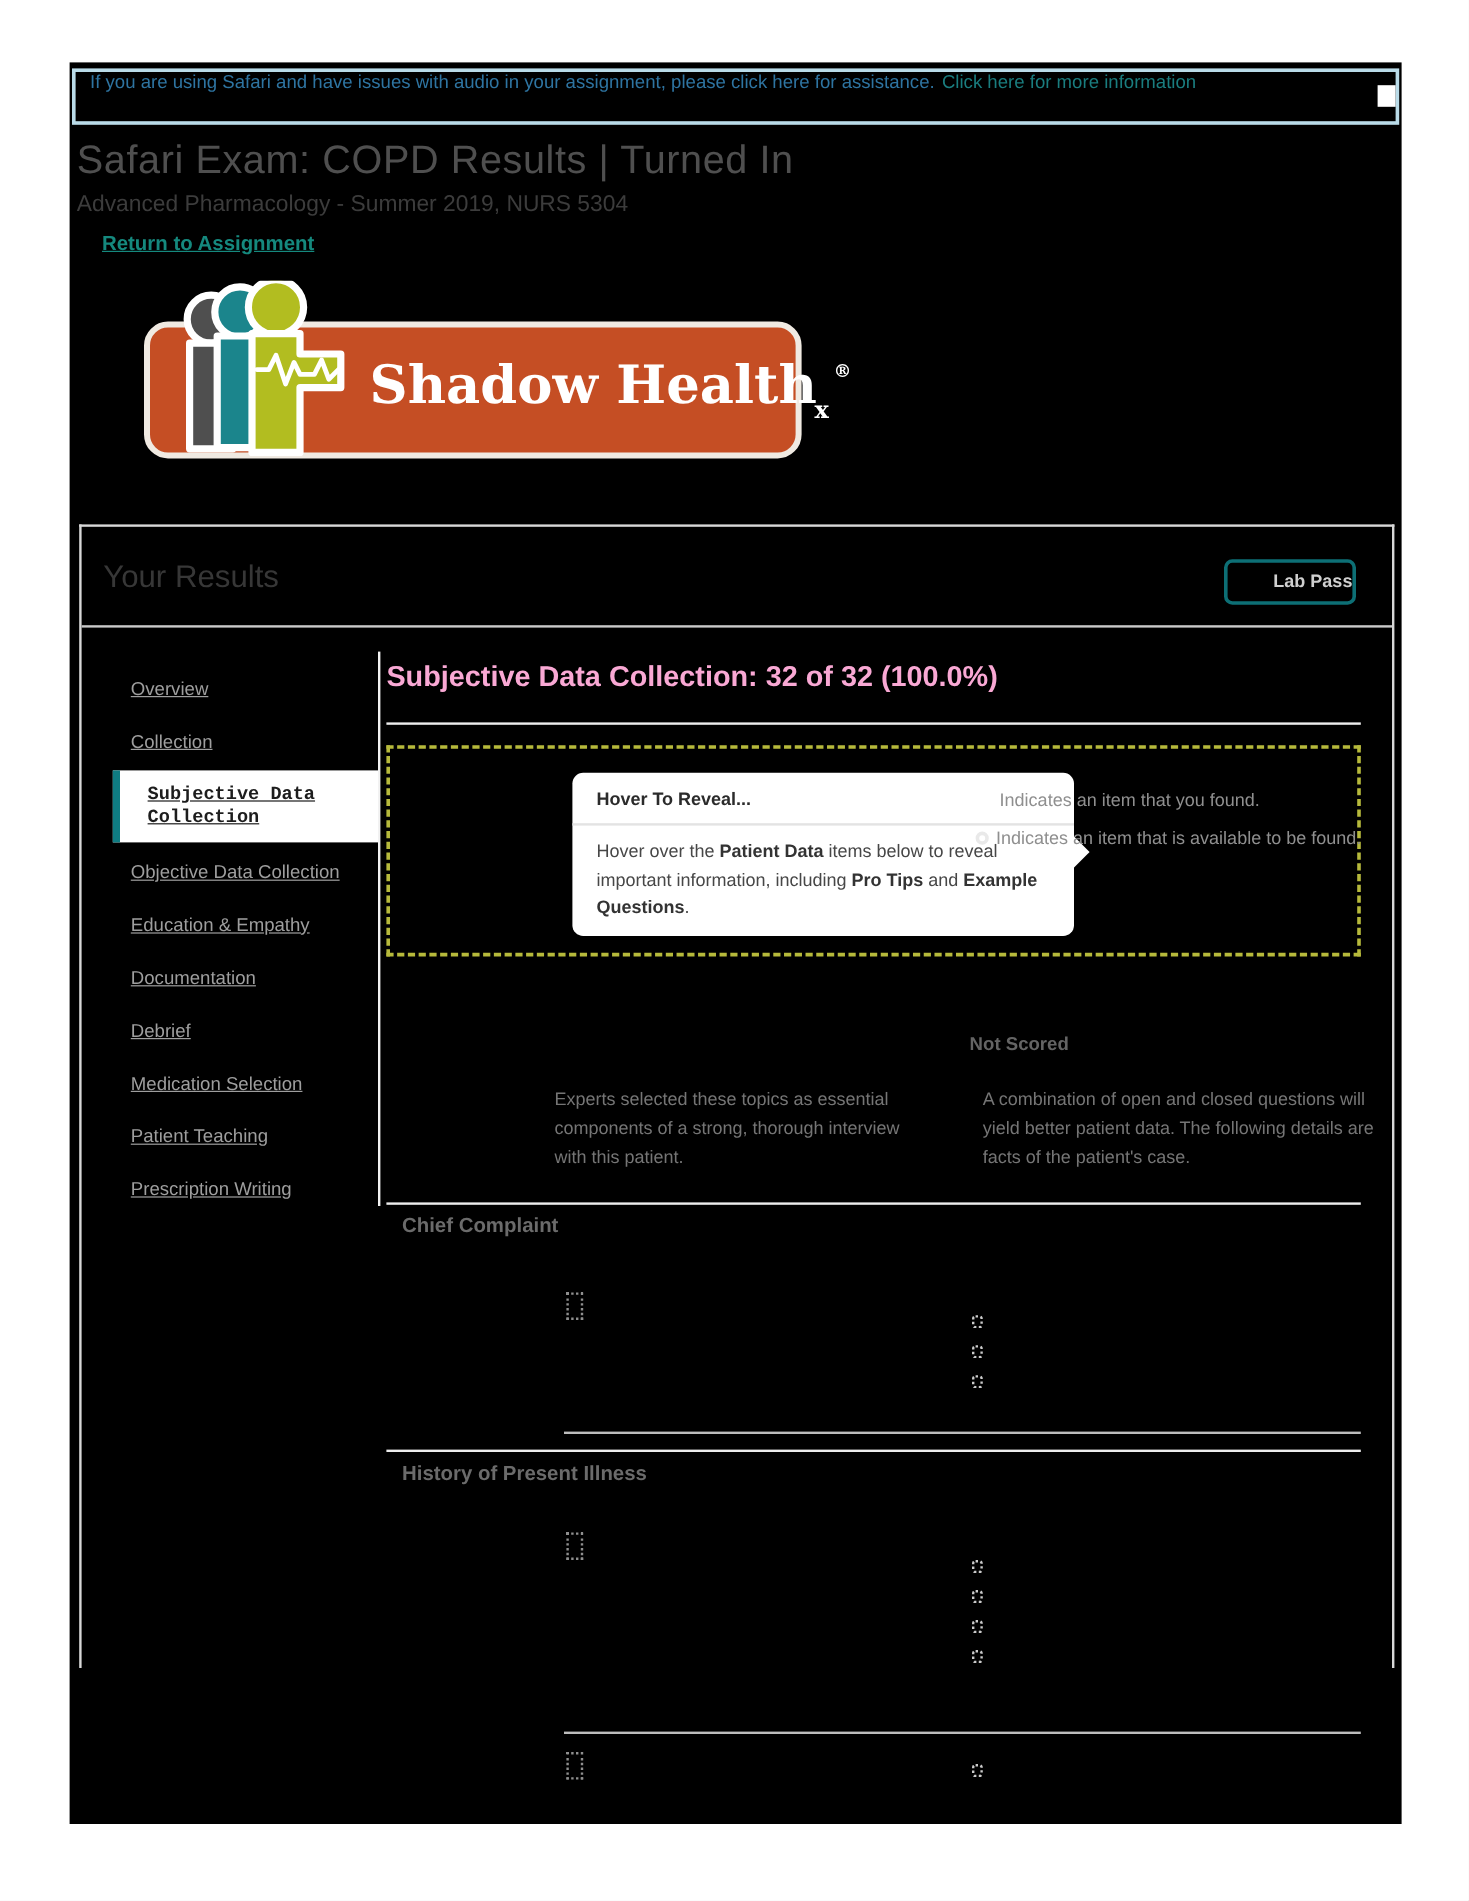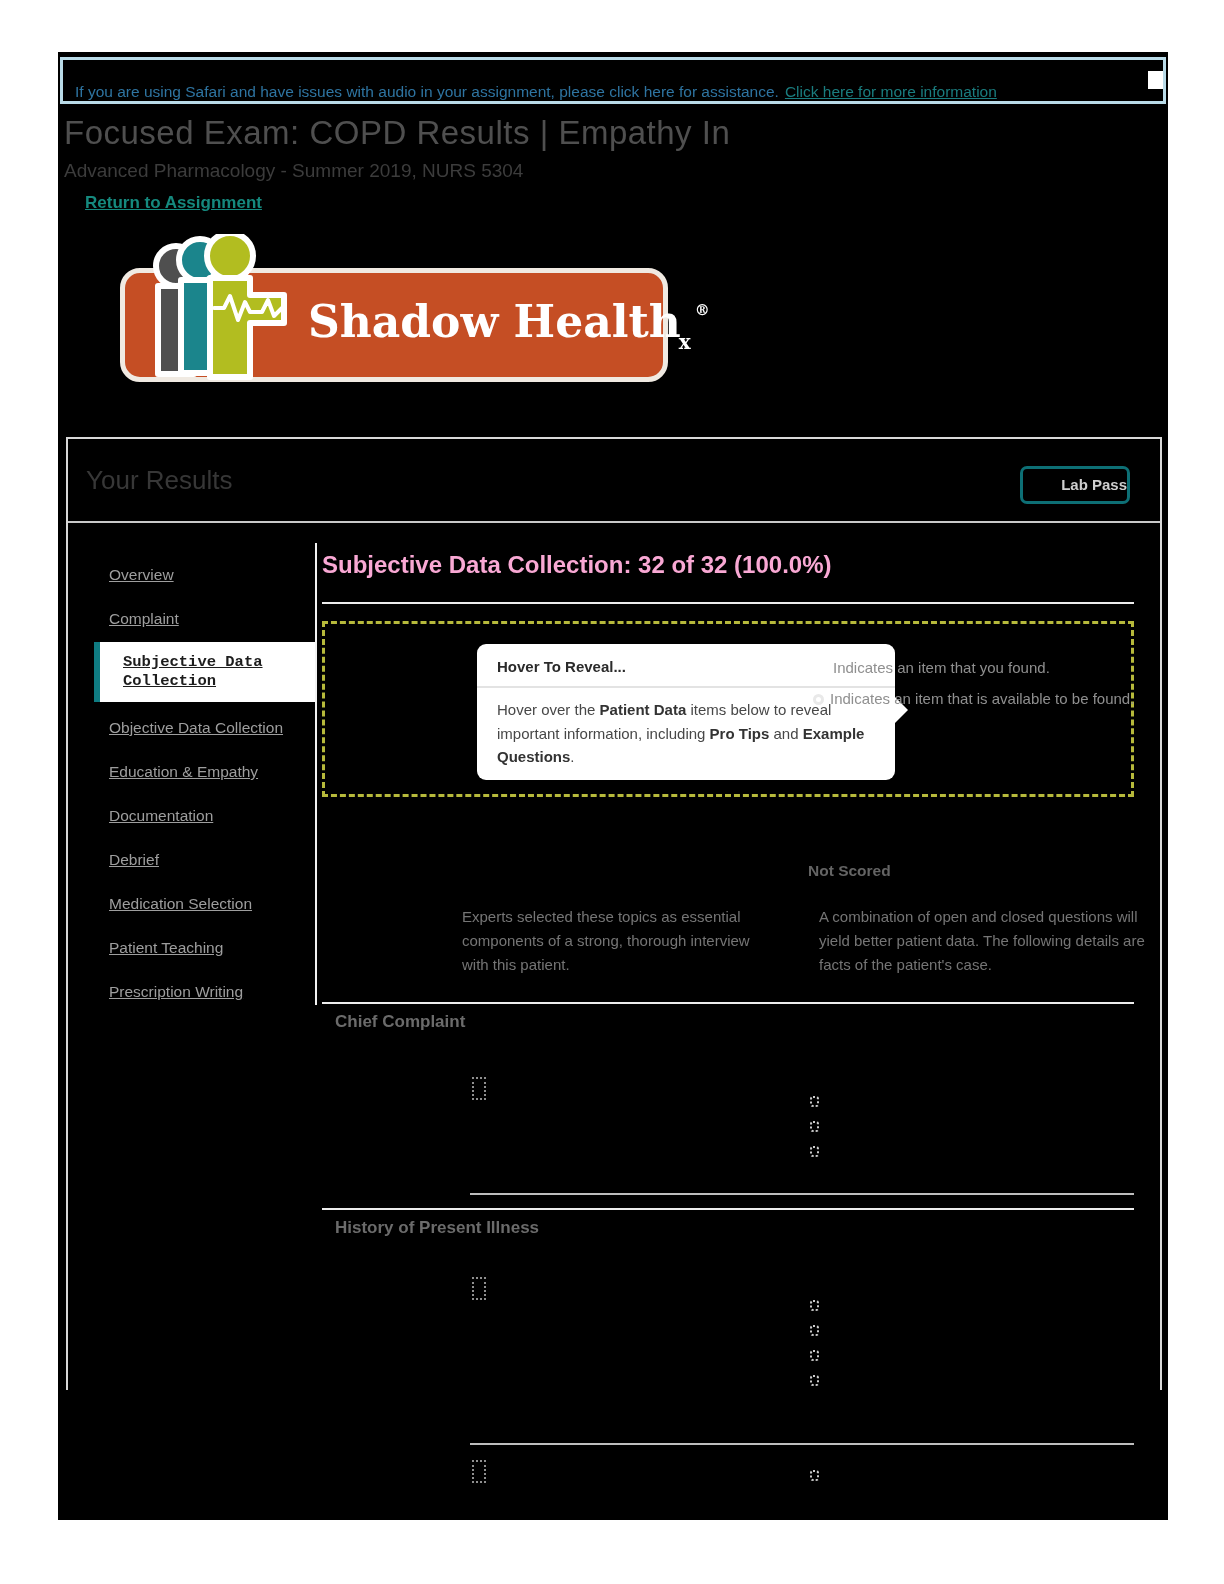--- a/index.html
+++ b/index.html
@@ -4,23 +4,23 @@
 <style>
   * { box-sizing: border-box; margin: 0; padding: 0; }
   html, body { background: #ffffff; }
   body { font-family: "Liberation Sans", sans-serif; }
   .page { position: relative; width: 1224px; height: 1584px; background: #fff; overflow: hidden; }
   .block { position: absolute; left: 58px; top: 52px; width: 1110px; height: 1468px; background: #000; }
 
   
   .banner { position: absolute; left: 2px; top: 5px; width: 1106px; height: 47px;
             border: 3px solid var(--banner-border); background: #000;
-            display: flex; align-items: flex-end; padding-left: 12px; font-size: 15.5px; }
+            display: flex; align-items: flex-start; padding-left: 12px; font-size: 15.5px; }
   .banner-msg { color: var(--banner-text); }
-  .banner-link { color: var(--banner-link); text-decoration: underline; margin-left: 6px; cursor: pointer; }
+  .banner-link { color: var(--banner-link); margin-left: 6px; cursor: pointer; }
   .banner-close { position: absolute; right: 0; top: 11px; width: 15px; height: 18px; background: #fff; cursor: pointer; }
 
   
   .h1 { position: absolute; left: 6px; top: 62px; font-size: 33px; color: #4f4f4f; letter-spacing: .5px; }
   .course { position: absolute; left: 6px; top: 108px; font-size: 19px; color: #3c3c3c; }
   .return-link { position: absolute; left: 27px; top: 141px; font-size: 17px; font-weight: bold;
                  color: #15897e; text-decoration: underline; cursor: pointer; }
 
   
   .logo { position: absolute; left: 60px; top: 182px; width: 552px; height: 152px; }
@@ -92,21 +92,21 @@
 
 <div class="page">
   <div class="block">
 
     <div class="banner">
       <span class="banner-msg">If you are using Safari and have issues with audio in your assignment, please click here for assistance.</span>
       <a class="banner-link">Click here for more information</a>
       <span class="banner-close"></span>
     </div>
 
-    <div class="h1">Focused Exam: COPD Results | Empathy In</div>
+    <div class="h1">Safari Exam: COPD Results | Turned In</div>
     <div class="course">Advanced Pharmacology - Summer 2019, NURS 5304</div>
     <a class="return-link">Return to Assignment</a>
 
     <div class="logo">
       <div class="logo-bg"></div>
       <svg class="logo-figures" width="180" height="152" viewBox="0 0 180 152">
 
         <g stroke="#fff" stroke-width="6" fill="#4f4f4f">
           <circle cx="52" cy="32" r="20"></circle>
           <path d="M34 52 h36 v16 h28 v26 h-28 v46 h-36 z" stroke-linejoin="round"></path>
@@ -130,21 +130,21 @@
 
     <div class="panel">
       <div class="panel-header">
         <div class="panel-title">Your Results</div>
         <div class="lab-pass">Lab Pass</div>
       </div>
 
       <nav class="sidebar">
         <ul>
           <li><a>Overview</a></li>
-          <li><a>Complaint</a></li>
+          <li><a>Collection</a></li>
           <li class="active"><a>Subjective Data Collection</a></li>
           <li><a>Objective Data Collection</a></li>
           <li><a>Education &amp; Empathy</a></li>
           <li><a>Documentation</a></li>
           <li><a>Debrief</a></li>
           <li><a>Medication Selection</a></li>
           <li><a>Patient Teaching</a></li>
           <li><a>Prescription Writing</a></li>
         </ul>
       </nav>

